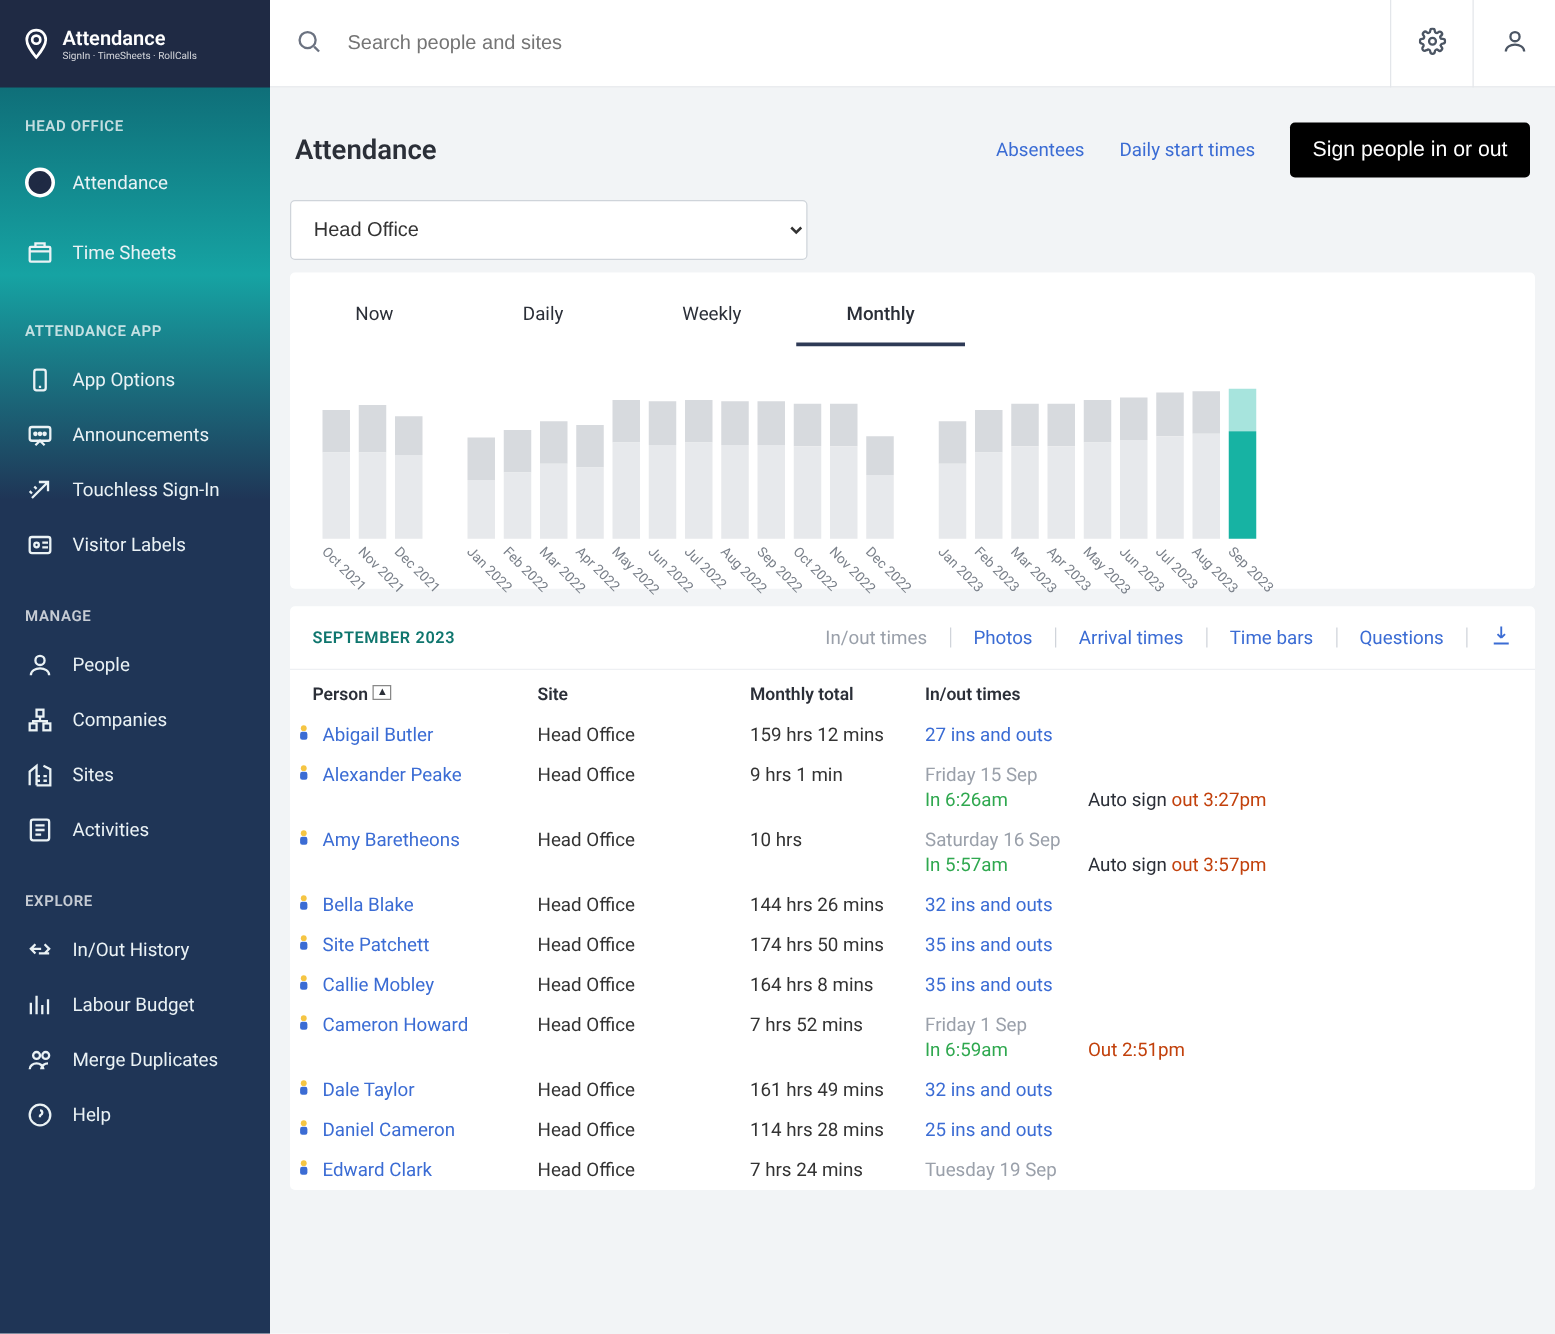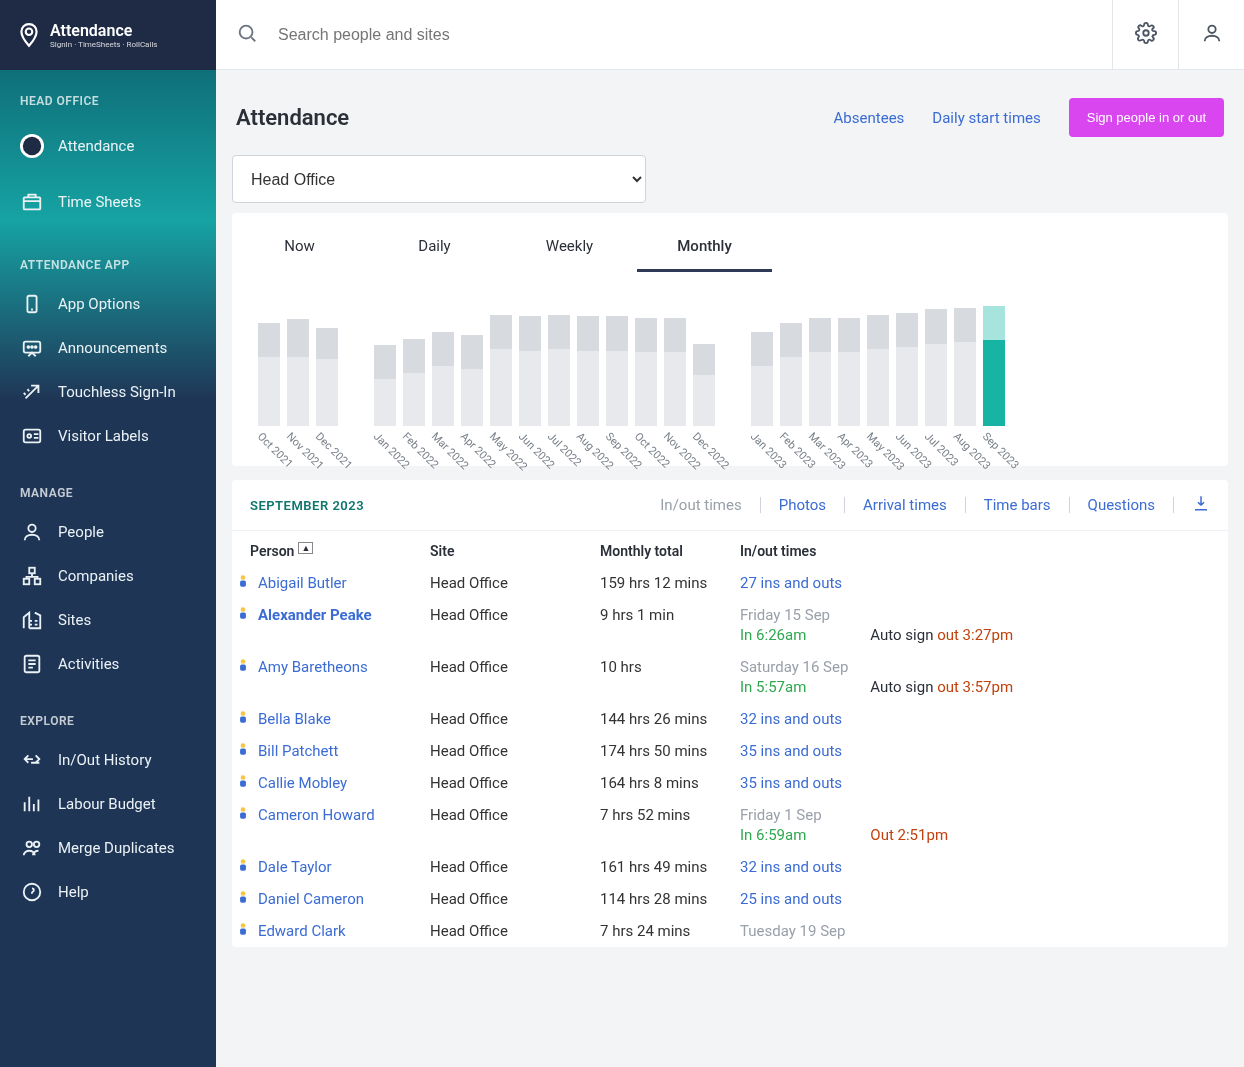--- a/index.html
+++ b/index.html
@@ -28,21 +28,21 @@
   .search-wrap svg { width: 22px; height: 22px; color: #6b7280; }
   .search-input { border: none; outline: none; font-size: 16px; color: #555; flex: 1; background: transparent; }
   .topbar-btn { width: 66px; height: 70px; border-left: 1px solid #e3e6ea; display: flex; align-items: center; justify-content: center; cursor: pointer; }
   .topbar-btn svg { width: 22px; height: 22px; color: #4b5563; }
 
   .content { padding: 28px 16px 0 16px; overflow-y: hidden; flex: 1; }
   .header-row { display: flex; align-items: center; justify-content: space-between; margin-bottom: 18px; padding: 0 4px; }
   .page-title { font-size: 22px; font-weight: 600; color: #2b2f38; }
   .header-actions { display: flex; align-items: center; gap: 28px; }
   .link { color: #3b6cd4; font-size: 15px; cursor: pointer; }
-  .primary-btn { background: #d946ef; color: #fff; border: none; padding: 12px 18px; border-radius: 4px; font-size: 13px; cursor: pointer; }
+  .primary-btn { background: #000000; color: #fff; border: none; padding: 12px 18px; border-radius: 4px; font-size: 17px; cursor: pointer; }
 
   .select-wrap { margin-bottom: 10px; }
   .select { width: 414px; height: 48px; background: #fff; border: 1px solid #cfd4da; border-radius: 4px; padding: 0 14px; font-size: 16px; color: #333; }
 
   .card { background: #fff; border-radius: 4px; margin-bottom: 14px; }
   .tabs { display: flex; padding-top: 14px; }
   .tab { flex: 0 0 auto; width: 135px; text-align: center; padding: 10px 0 14px; font-size: 15px; color: #2b2f38; cursor: pointer; border-bottom: 3px solid transparent; }
   .tab.active { border-bottom-color: #2e3a56; font-weight: 500; }
 
   
@@ -522,21 +522,21 @@
                         <rect x="7" y="11" width="10" height="11" rx="3" fill="#3b6cd4"></rect>
                       </svg></span>
                     <span class="link-blue">Abigail Butler</span>
                   </div>
                 </td>
                 <td>Head Office</td>
                 <td>159 hrs 12 mins</td>
                 <td><span class="link-blue">27 ins and outs</span></td>
               </tr>
               <tr>
-                <td style="padding-left: 4px; font-weight: bold;">
+                <td style="padding-left: 4px;">
                   <div class="person-cell">
                     <span><svg class="avatar" viewBox="0 0 24 24">
                         <circle cx="12" cy="6" r="4" fill="#f5c543"></circle>
                         <rect x="7" y="11" width="10" height="11" rx="3" fill="#3b6cd4"></rect>
                       </svg></span>
                     <span class="link-blue">Alexander Peake</span>
                   </div>
                 </td>
                 <td>Head Office</td>
                 <td>9 hrs 1 min</td>
@@ -586,21 +586,21 @@
                 <td>144 hrs 26 mins</td>
                 <td><span class="link-blue">32 ins and outs</span></td>
               </tr>
               <tr>
                 <td style="padding-left: 4px;">
                   <div class="person-cell">
                     <span><svg class="avatar" viewBox="0 0 24 24">
                         <circle cx="12" cy="6" r="4" fill="#f5c543"></circle>
                         <rect x="7" y="11" width="10" height="11" rx="3" fill="#3b6cd4"></rect>
                       </svg></span>
-                    <span class="link-blue">Bill Patchett</span>
+                    <span class="link-blue">Site Patchett</span>
                   </div>
                 </td>
                 <td>Head Office</td>
                 <td>174 hrs 50 mins</td>
                 <td><span class="link-blue">35 ins and outs</span></td>
               </tr>
               <tr>
                 <td style="padding-left: 4px;">
                   <div class="person-cell">
                     <span><svg class="avatar" viewBox="0 0 24 24">

